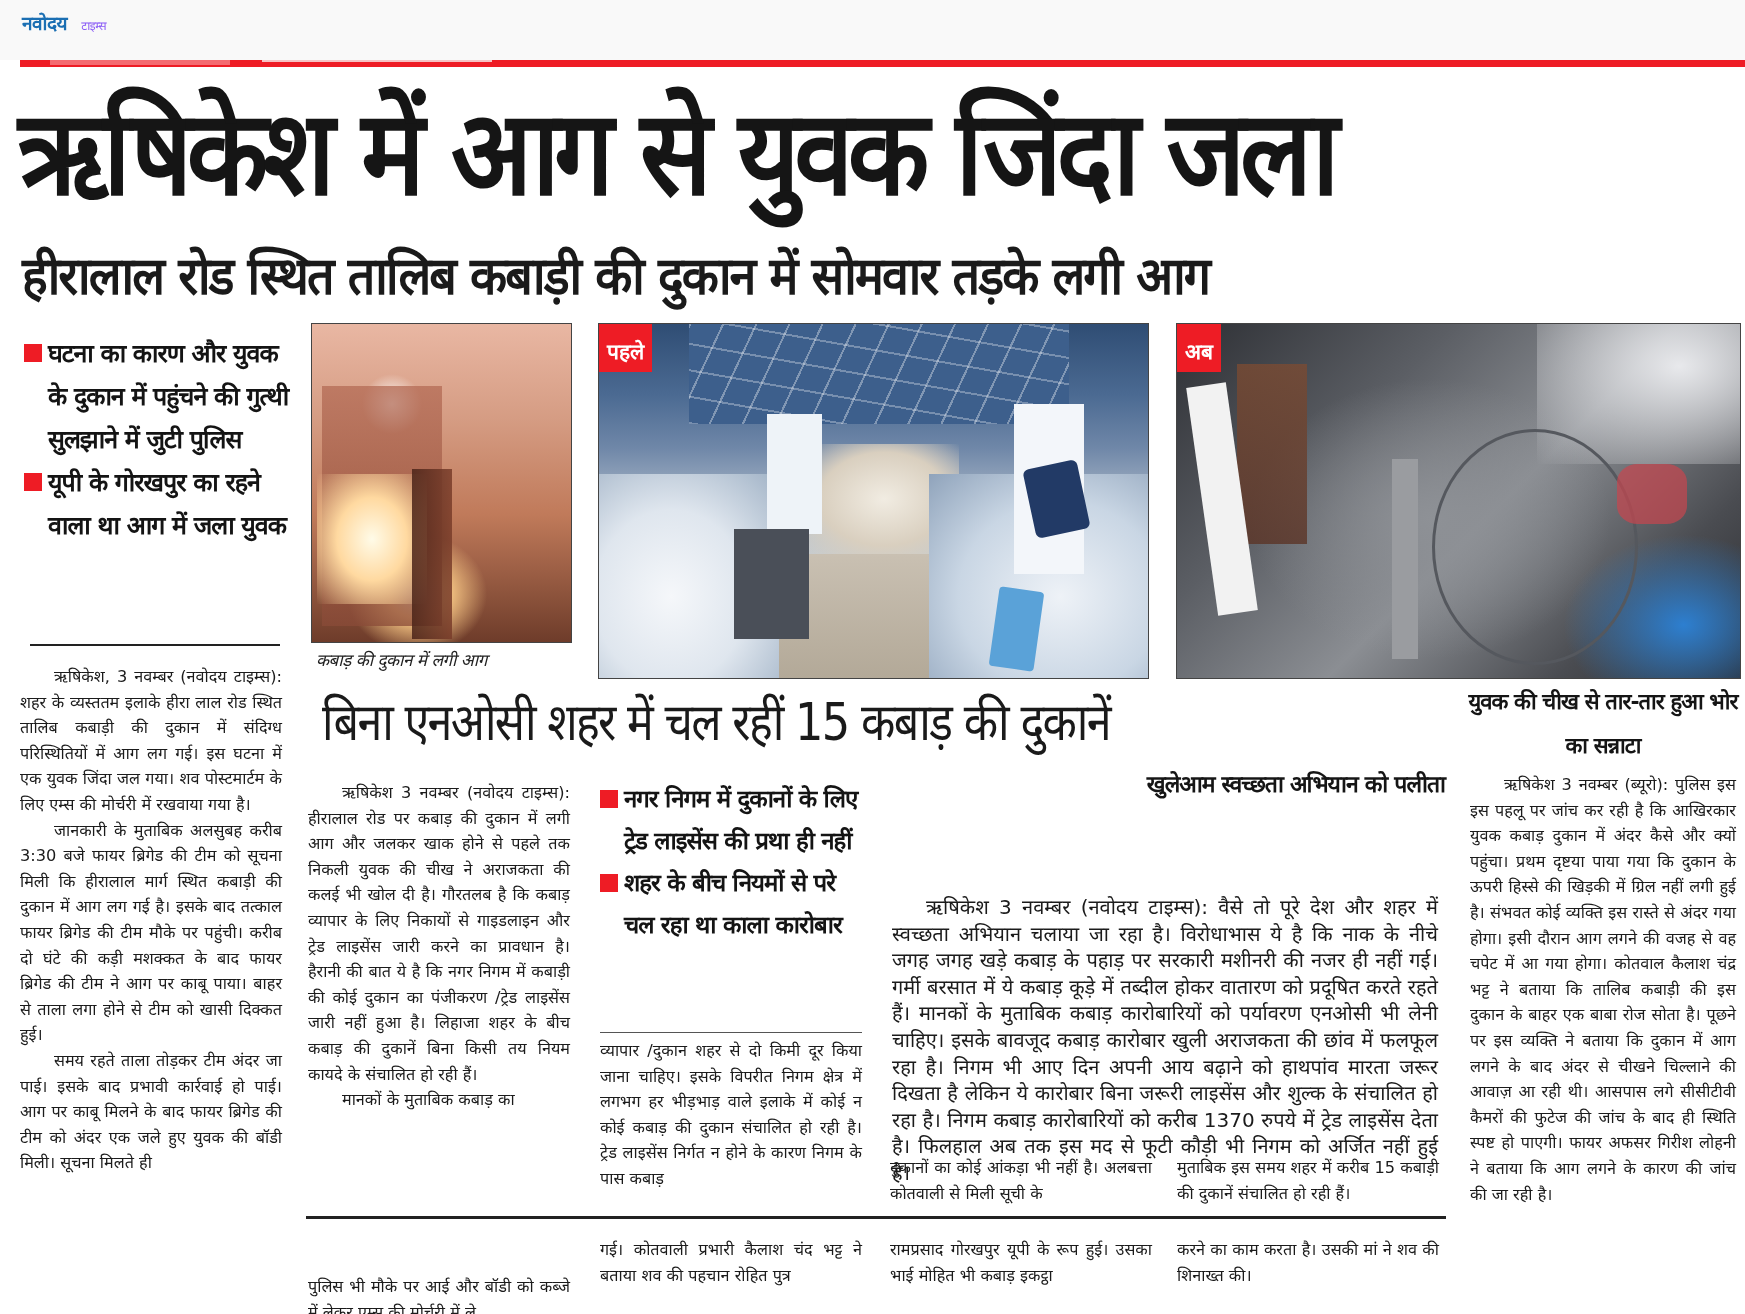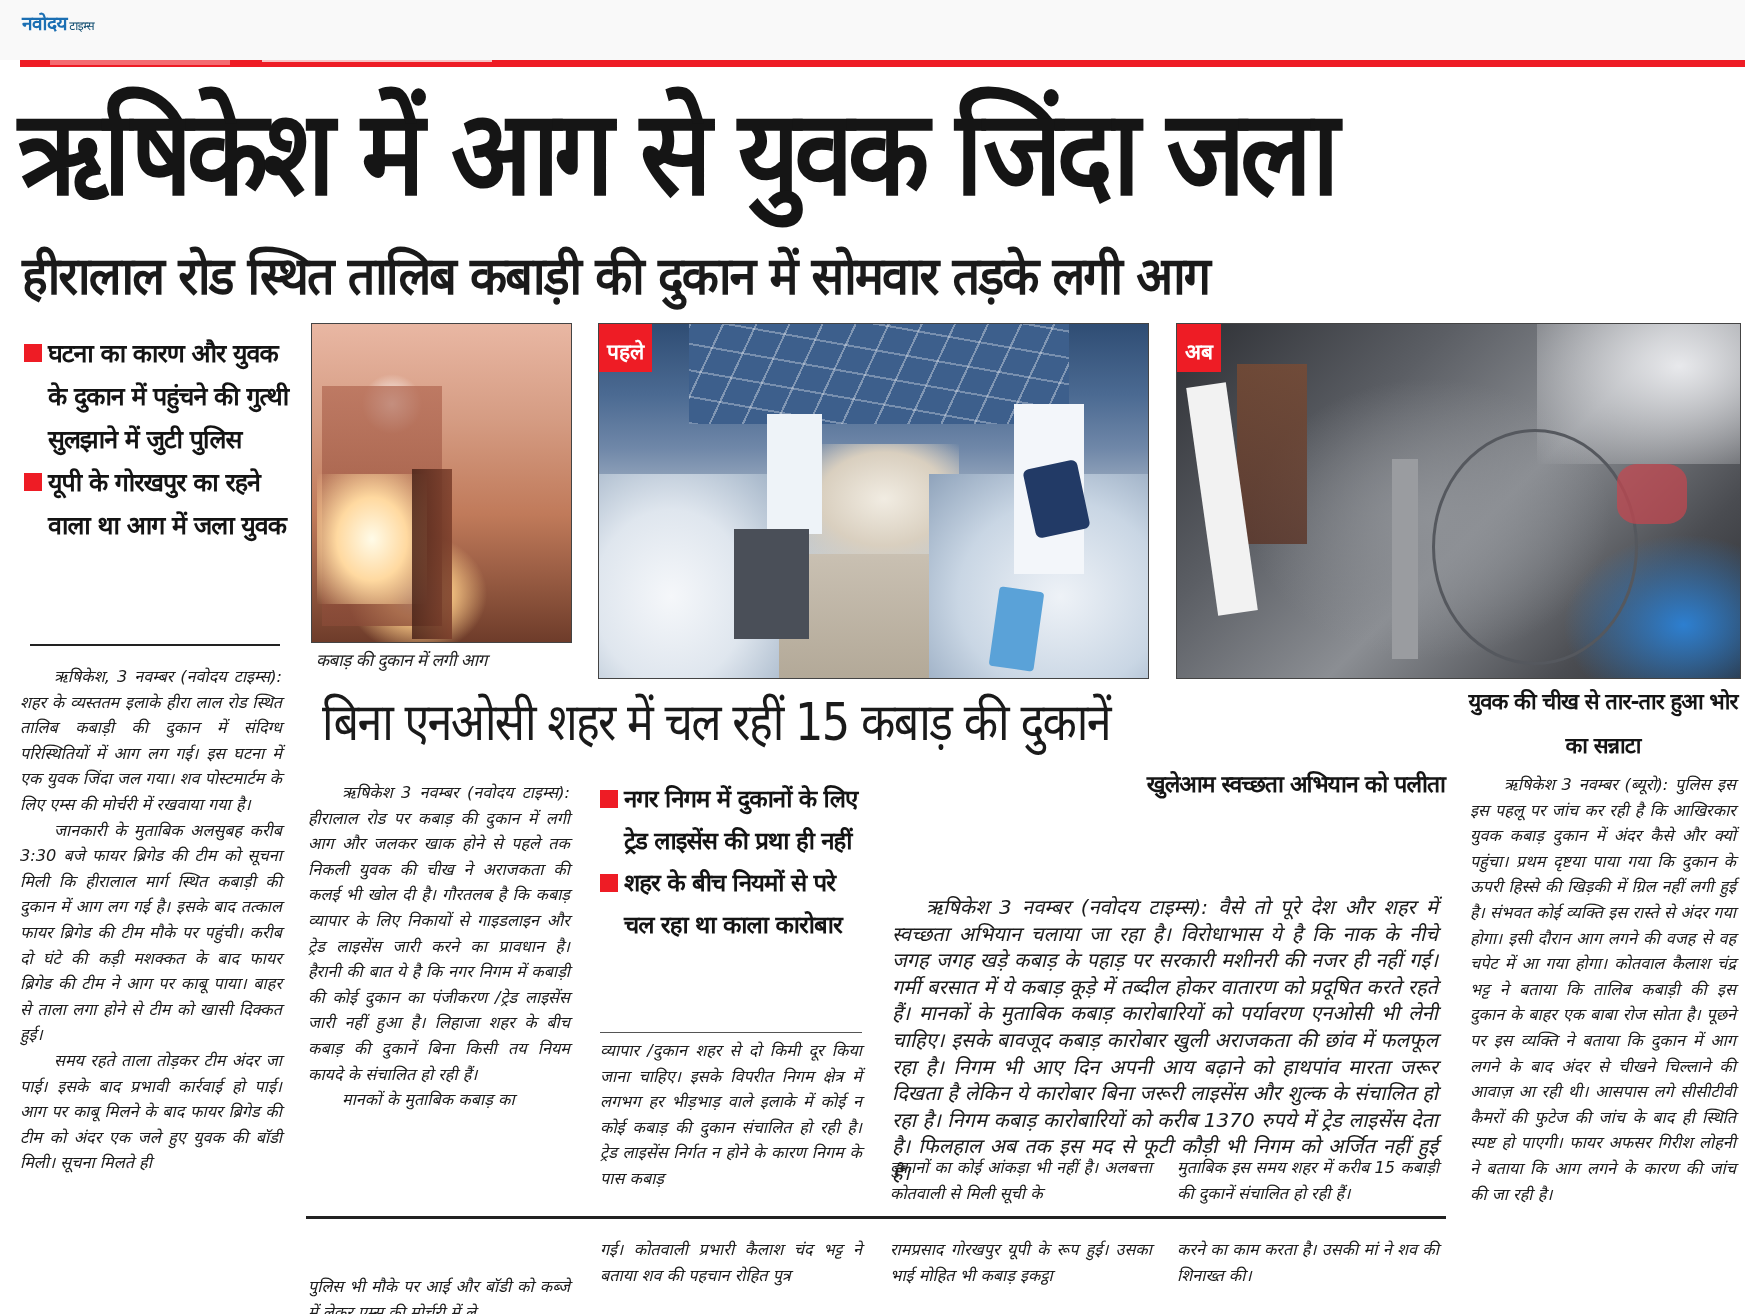--- a/index.html
+++ b/index.html
@@ -1,36 +1,36 @@
 <!DOCTYPE html>
 <html><head>
 <meta charset="utf-8">
 <style>
   html, body { margin:0; padding:0; }
   body { width:1745px; height:1314px; position:relative; overflow:hidden; background:#ffffff; font-family:"DejaVu Sans", sans-serif; color:#111; }
   .abs { position:absolute; }
   .topbar { left:0; top:0; width:1745px; height:60px; background:#f9f9f9; z-index:5; }
   .logo { left:22px; top:10px; font-family:"DejaVu Sans", sans-serif; font-weight:bold; color:#1b6fb3; font-size:19px; letter-spacing:-0.5px; }
-  .logo small { font-size:12px; font-weight:normal; color:#0c4a6e; margin-left:2px; }
+  .logo small { font-size:12px; font-weight:normal; color:#8b5cf6; margin-left:14px; }
   .edition { left:142px; top:8px; font-family:"Liberation Sans", sans-serif; font-size:15px; line-height:20px; color:#111; font-weight:bold; }
   .redband { left:20px; top:60px; width:1725px; height:7px; background:#ee1c25; }
   .redband-mark { left:50px; top:60px; width:180px; height:5px; background:#fff; opacity:.35; }
   .redband-mark2 { left:262px; top:60px; width:230px; height:2px; background:#f6c2c4; }
 
   .headline { left:18px; top:78px; width:1720px; font-family:"DejaVu Sans", sans-serif; font-weight:bold; font-size:118px; line-height:150px; letter-spacing:-6px; transform:scaleX(0.9); transform-origin:left top; white-space:nowrap; color:#151515; }
   .subhead { left:22px; top:240px; width:1720px; font-family:"DejaVu Sans", sans-serif; font-weight:bold; font-size:52px; line-height:72px; letter-spacing:-2px; transform:scaleX(0.93); transform-origin:left top; white-space:nowrap; color:#1a1a1a; }
 
   .bullets { font-family:"DejaVu Sans", sans-serif; font-weight:bold; color:#141414; }
   .bullet-item { position:relative; padding-left:24px; }
   .bullet-sq { position:absolute; left:0; width:18px; height:18px; background:#ee1c25; }
   .left-bullets { left:24px; top:332px; width:270px; font-size:25px; line-height:43px; letter-spacing:-1px; }
   .left-bullets .bullet-sq { top:12px; }
   .divider { background:#222; height:2px; }
 
-  .body-text { font-family:"DejaVu Sans", sans-serif; font-size:16.2px; line-height:25.6px; color:#1b1b1b; text-align:justify;font-style:italic; }
+  .body-text { font-family:"DejaVu Sans", sans-serif; font-size:16.2px; line-height:25.6px; color:#1b1b1b; text-align:justify; }
   .body-text p { margin:0; text-indent:34px; }
   .body-text p.noindent { text-indent:0; }
 
   .photo { border:1px solid #444; overflow:hidden; }
   .photo-fire { left:311px; top:323px; width:259px; height:318px;
      background:
       radial-gradient(ellipse 70px 60px at 105px 270px, #fff6e0 0%, #ffcf8a 40%, rgba(220,120,60,0) 100%),
       radial-gradient(ellipse 30px 30px at 80px 80px, #fff 0%, rgba(255,240,230,0) 100%),
       linear-gradient(180deg, #e9b7a3 0%, #d59c83 30%, #c07a5a 60%, #6e3c2a 100%); }
   .photo-fire .door { position:absolute; left:10px; top:62px; width:120px; height:240px; background:linear-gradient(180deg,#b46b55,#8a4b38); opacity:.75; }

